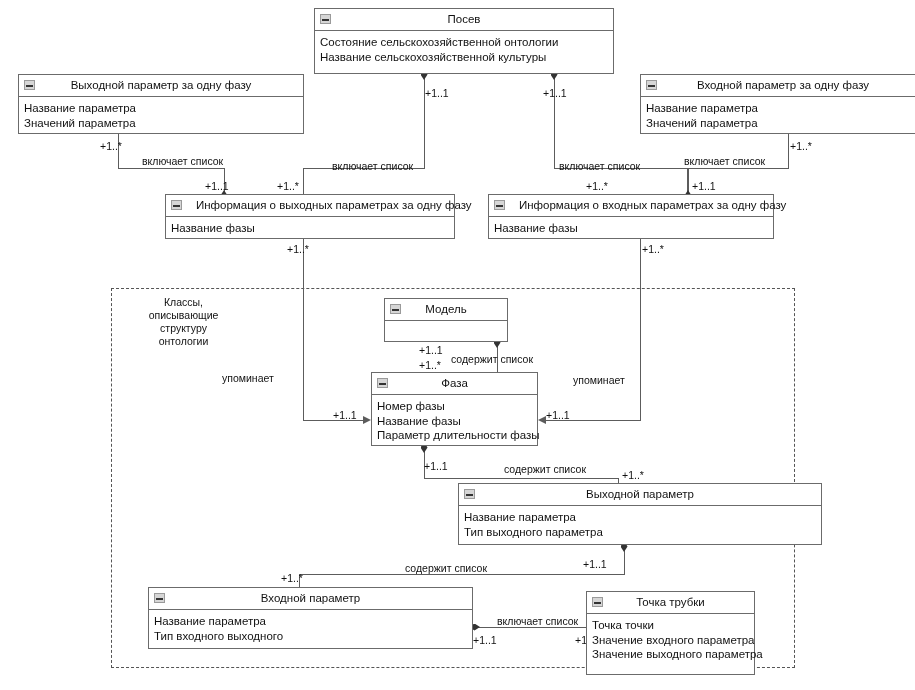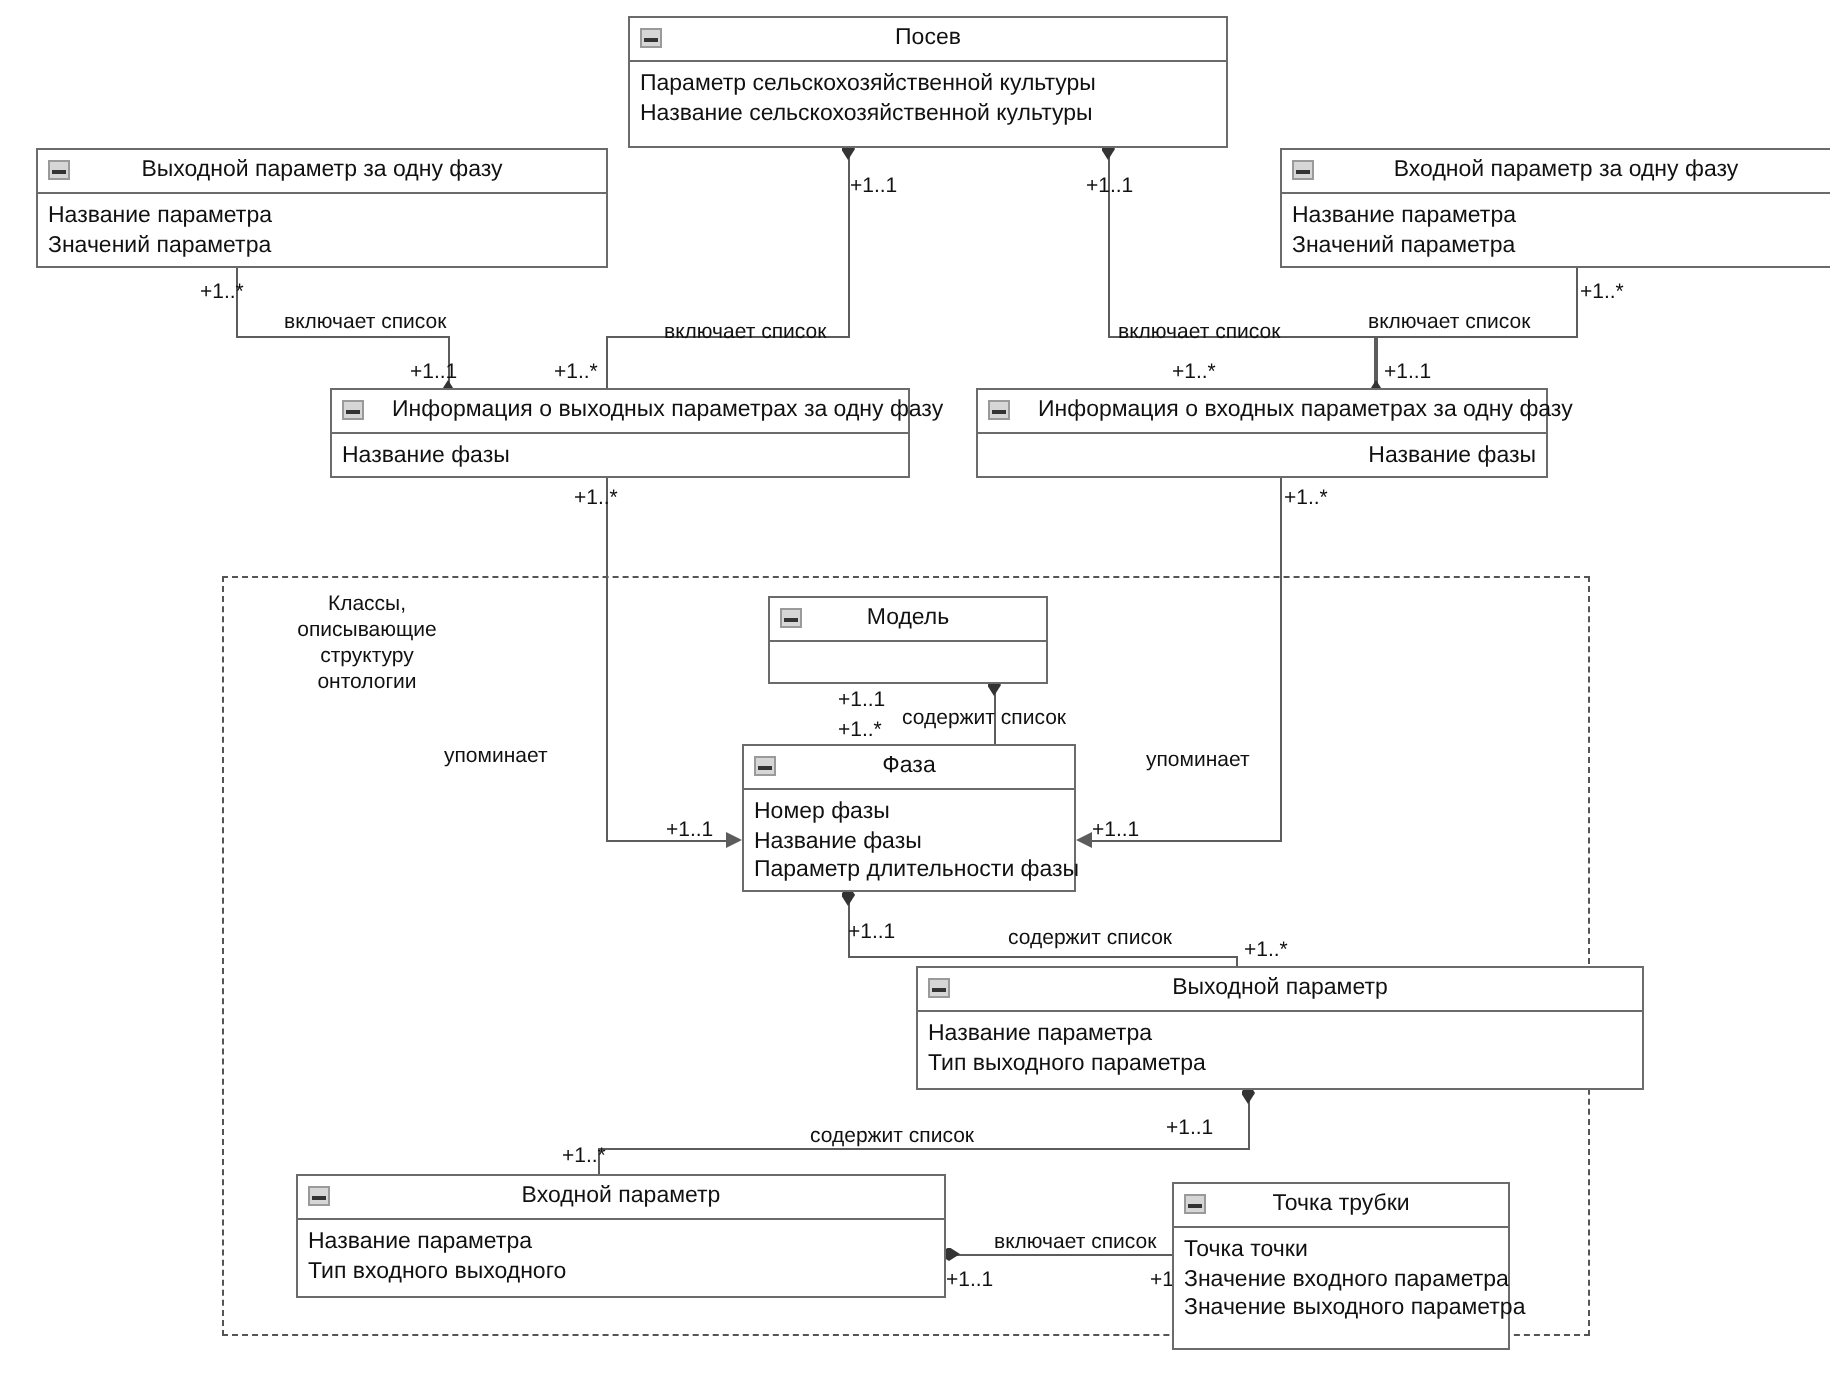--- a/index.html
+++ b/index.html
@@ -100,21 +100,21 @@
 
   <div class="h" style="left:473px;top:627px;width:133px;"></div>
   <div class="dia h" style="left:469px;top:623.5px;"></div>
 
   <div class="uml" style="left:314px;top:8px;width:300px;height:66px;">
     <div class="hdr">
       <span class="glyph"></span>
       <span class="title">Посев</span>
     </div>
     <div class="body">
-      <div class="attr">Параметр сельскохозяйственной культуры</div>
+      <div class="attr">Состояние сельскохозяйственной онтологии</div>
       <div class="attr">Название сельскохозяйственной культуры</div>
     </div>
   </div>
 
   <div class="uml" style="left:18px;top:74px;width:286px;height:60px;">
     <div class="hdr">
       <span class="glyph"></span>
       <span class="title">Выходной параметр за одну фазу</span>
     </div>
     <div class="body">
@@ -137,31 +137,31 @@
   <div class="uml" style="left:165px;top:194px;width:290px;height:45px;">
     <div class="hdr left">
       <span class="glyph"></span>
       <span class="title">Информация о выходных параметрах за одну фазу</span>
     </div>
     <div class="body">
       <div class="attr">Название фазы</div>
     </div>
   </div>
 
-  <div class="uml" style="left:488px;top:194px;width:286px;height:45px;text-align:right;">
+  <div class="uml" style="left:488px;top:194px;width:286px;height:45px;">
     <div class="hdr left">
       <span class="glyph"></span>
       <span class="title">Информация о входных параметрах за одну фазу</span>
     </div>
     <div class="body">
       <div class="attr">Название фазы</div>
     </div>
   </div>
 
-  <div class="uml" style="left:384px;top:298px;width:140px;height:44px;">
+  <div class="uml" style="left:384px;top:298px;width:124px;height:44px;">
     <div class="hdr">
       <span class="glyph"></span>
       <span class="title">Модель</span>
     </div>
     <div class="body empty"></div>
   </div>
 
   <div class="uml" style="left:371px;top:372px;width:167px;height:74px;">
     <div class="hdr">
       <span class="glyph"></span>

